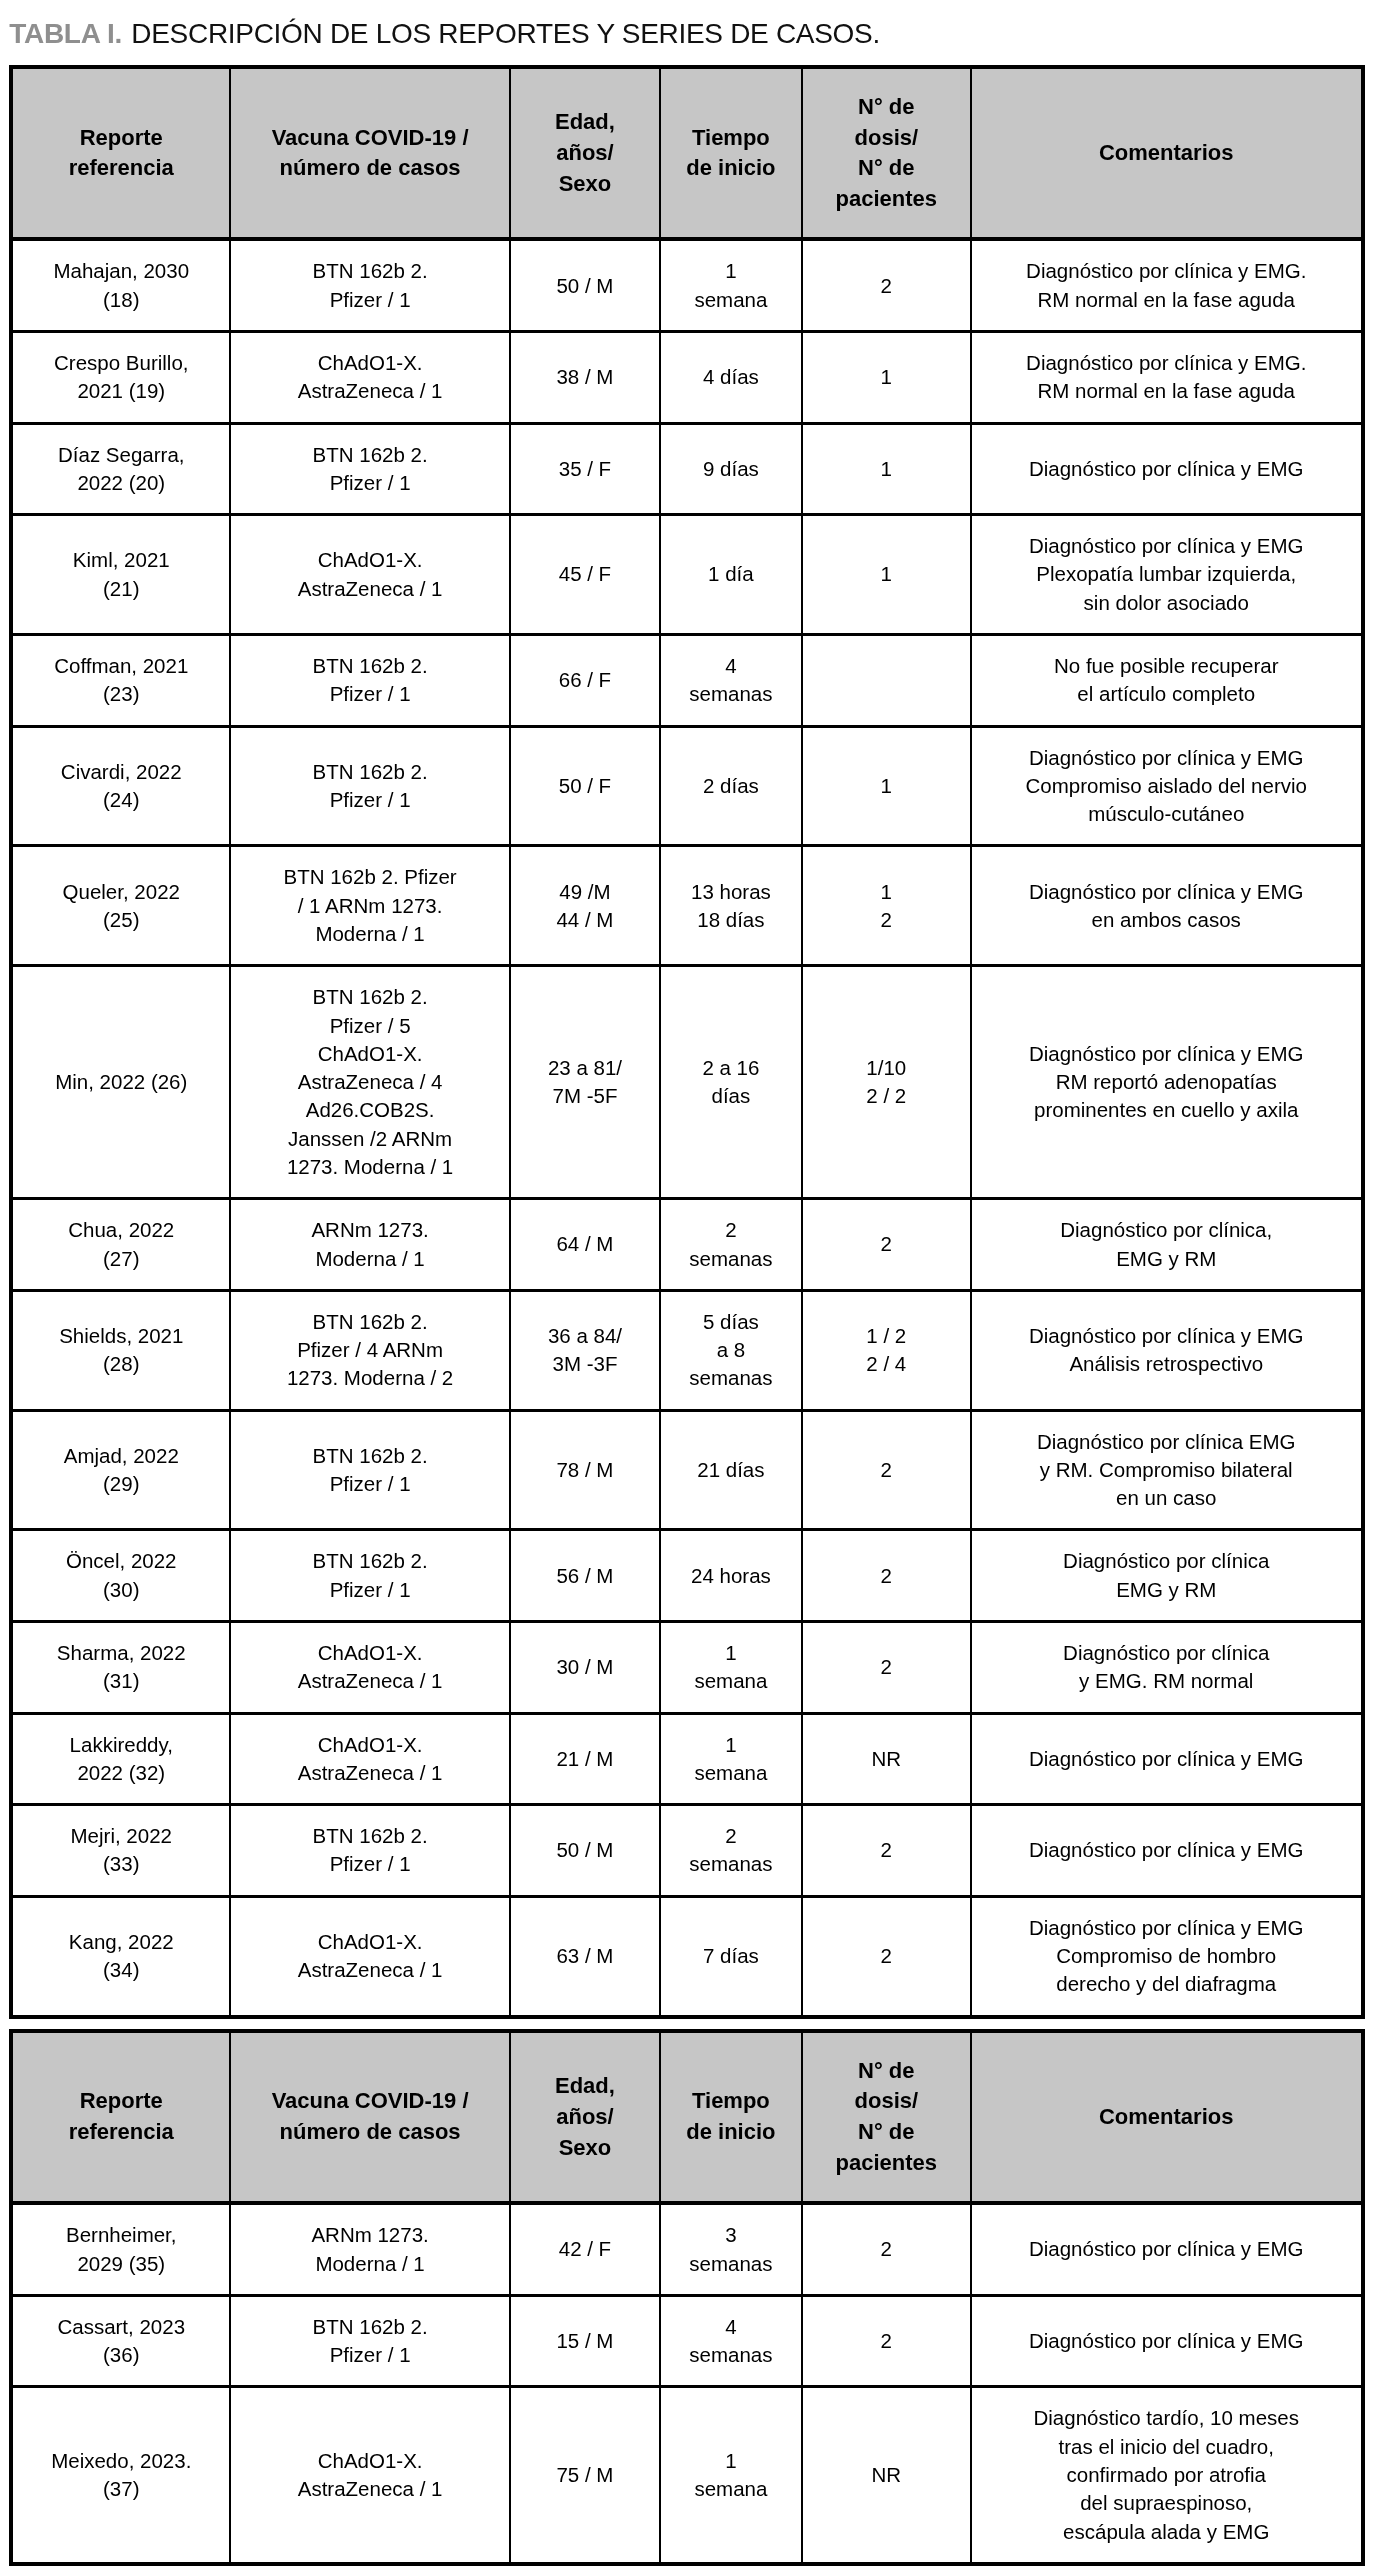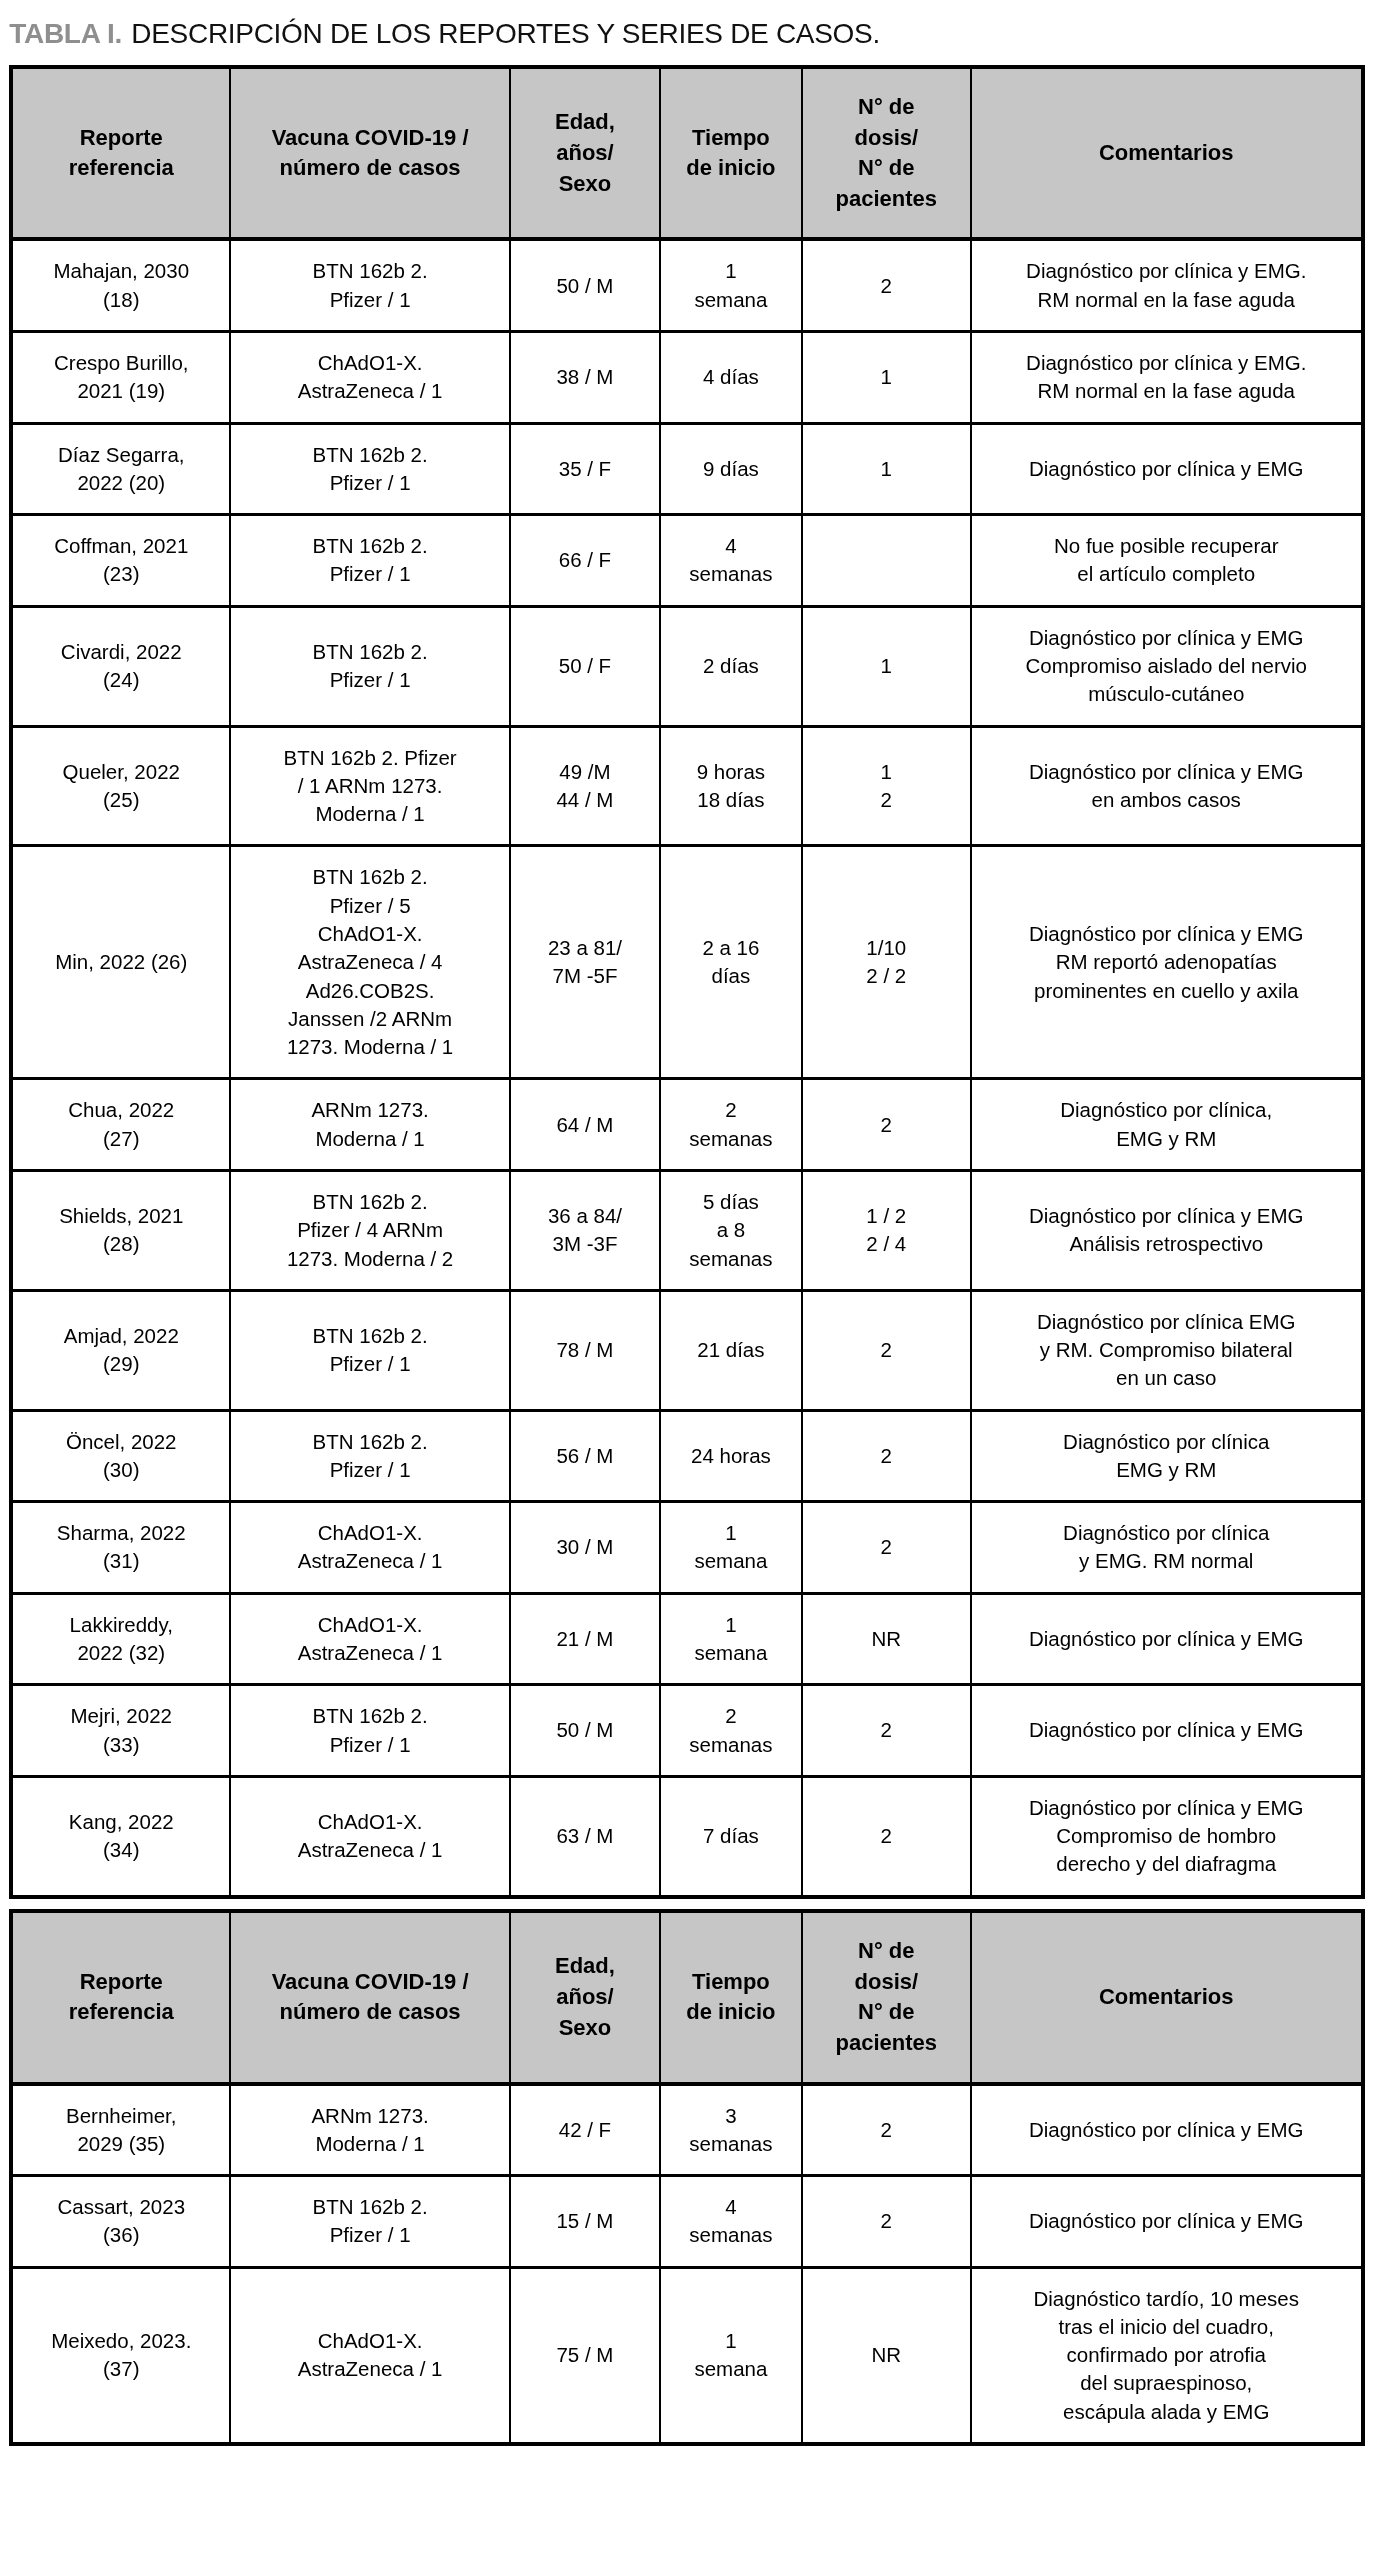--- a/index.html
+++ b/index.html
@@ -138,20 +138,32 @@
           <td>Díaz Segarra,
 2022 (20)</td>
           <td>BTN 162b 2.
 Pfizer / 1</td>
           <td>35 / F</td>
           <td>9 días</td>
           <td>1</td>
           <td>Diagnóstico por clínica y EMG</td>
         </tr>
         <tr>
+          <td>Kiml, 2021
+(21)</td>
+          <td>ChAdO1-X.
+AstraZeneca / 1</td>
+          <td>45 / F</td>
+          <td>1 día</td>
+          <td>1</td>
+          <td>Diagnóstico por clínica y EMG
+Plexopatía lumbar izquierda,
+sin dolor asociado</td>
+        </tr>
+        <tr>
           <td>Coffman, 2021
 (23)</td>
           <td>BTN 162b 2.
 Pfizer / 1</td>
           <td>66 / F</td>
           <td>4
 semanas</td>
           <td></td>
           <td>No fue posible recuperar
 el artículo completo</td>
@@ -169,21 +181,21 @@
 músculo-cutáneo</td>
         </tr>
         <tr>
           <td>Queler, 2022
 (25)</td>
           <td>BTN 162b 2. Pfizer
 / 1 ARNm 1273.
 Moderna / 1</td>
           <td>49 /M
 44 / M</td>
-          <td>9 horas
+          <td>13 horas
 18 días</td>
           <td>1
 2</td>
           <td>Diagnóstico por clínica y EMG
 en ambos casos</td>
         </tr>
         <tr>
           <td>Min, 2022 (26)</td>
           <td>BTN 162b 2.
 Pfizer / 5

